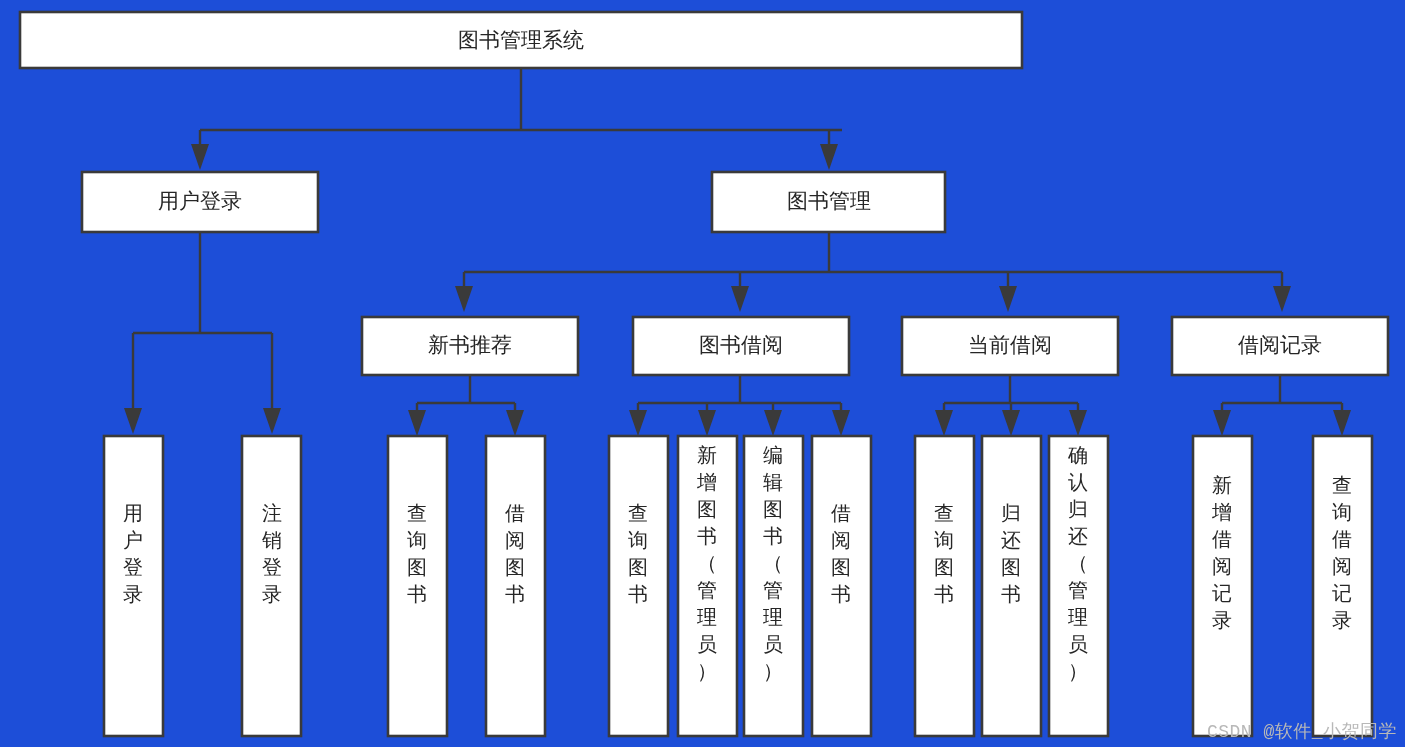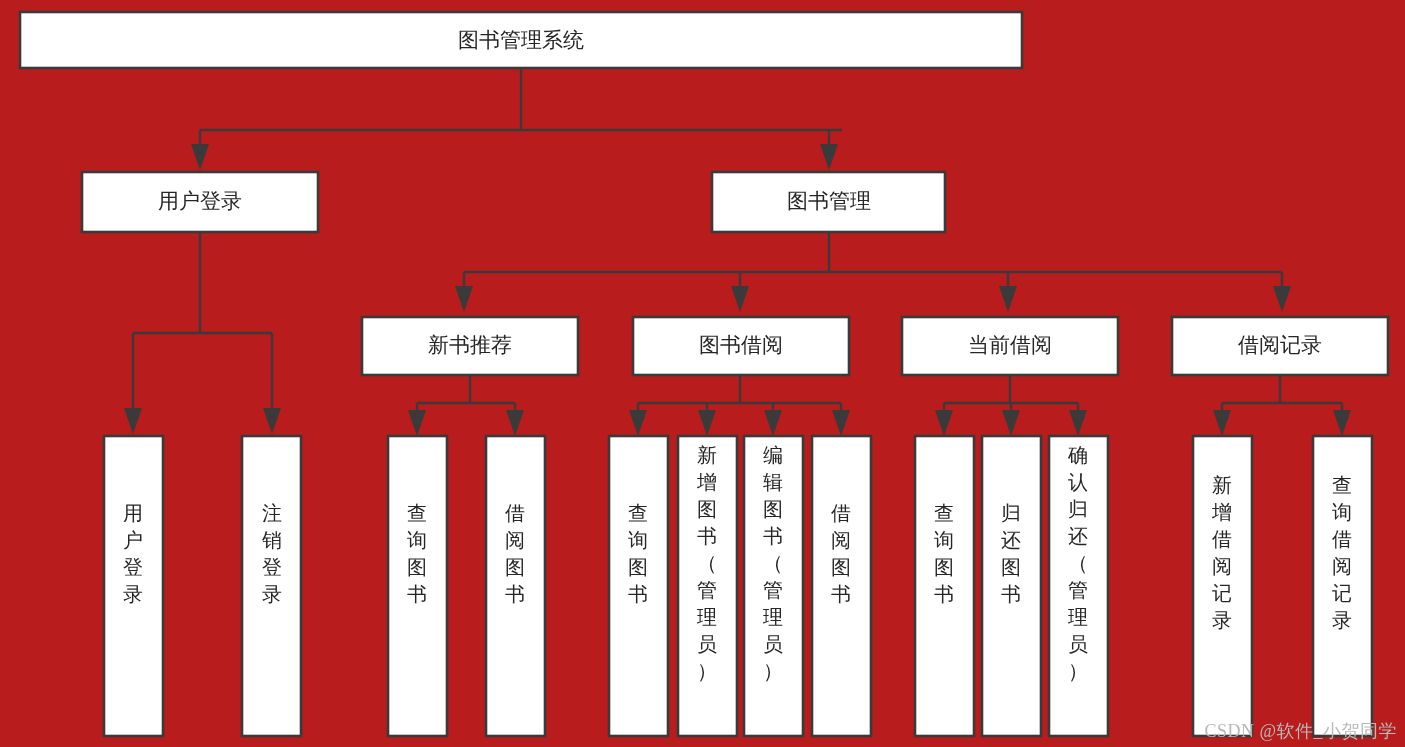--- a/index.html
+++ b/index.html
@@ -8,21 +8,21 @@
     padding: 0;
     background: #ffffff;
   }
   body {
     font-family: "Liberation Sans", "DejaVu Sans", sans-serif;
   }
   #diagram-root {
     position: relative;
     width: 1405px;
     height: 747px;
-    background: #b91c1c;
+    background: #1d4ed8;
     overflow: hidden;
   }
   svg.diagram-canvas {
     position: absolute;
     left: 0;
     top: 0;
     width: 1405px;
     height: 747px;
     display: block;
   }
@@ -51,21 +51,21 @@
   .leaf-label-v {
     font-family: "Liberation Sans", "DejaVu Sans", sans-serif;
     font-size: 20px;
     fill: #262626;
     text-anchor: middle;
   }
   .watermark-text {
     position: absolute;
     right: 8px;
     bottom: 4px;
-    font-family: Liberation Serif, serif;
+    font-family: Liberation Mono, monospace;
     font-size: 18px;
     color: #b8b8b8;
     white-space: nowrap;
     letter-spacing: 0.5px;
     user-select: none;
   }
 </style>
 </head>
 <body>
 

